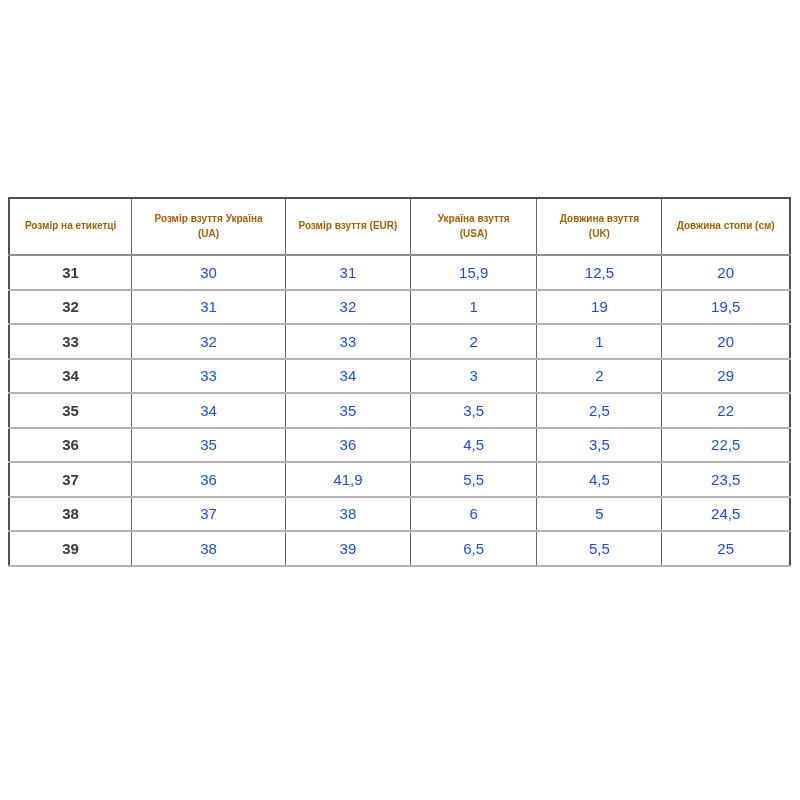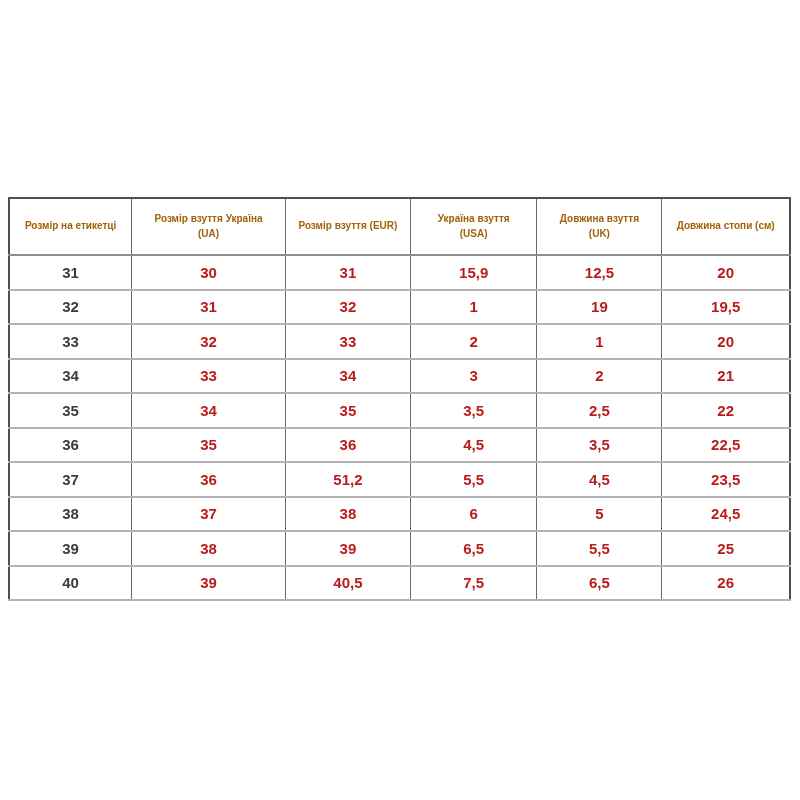--- a/index.html
+++ b/index.html
@@ -39,22 +39,22 @@
     font-size: 10px;
     font-weight: bold;
     color: #a16207;
     line-height: 1.45;
     border-bottom: 2px solid #8f8f8f;
   }
   .size-table td {
     height: 32.5px;
     padding: 0 6px;
     font-size: 15px;
-    font-weight: bold;
-    color: #b91c1c;
+    font-weight: normal;
+    color: #1d4ed8;
   }
   .size-table td:first-child {
     font-weight: bold;
     color: #3b3b3b;
   }
   col.c0 { width: 15.7%; }
   col.c1 { width: 19.7%; }
   col.c2 { width: 16.0%; }
   col.c3 { width: 16.2%; }
   col.c4 { width: 16.0%; }
@@ -107,65 +107,57 @@
         <td>2</td>
         <td>1</td>
         <td>20</td>
       </tr>
       <tr>
         <td>34</td>
         <td>33</td>
         <td>34</td>
         <td>3</td>
         <td>2</td>
-        <td>21</td>
+        <td>29</td>
       </tr>
       <tr>
         <td>35</td>
         <td>34</td>
         <td>35</td>
         <td>3,5</td>
         <td>2,5</td>
         <td>22</td>
       </tr>
       <tr>
         <td>36</td>
         <td>35</td>
         <td>36</td>
         <td>4,5</td>
         <td>3,5</td>
         <td>22,5</td>
       </tr>
       <tr>
         <td>37</td>
         <td>36</td>
-        <td>51,2</td>
+        <td>41,9</td>
         <td>5,5</td>
         <td>4,5</td>
         <td>23,5</td>
       </tr>
       <tr>
         <td>38</td>
         <td>37</td>
         <td>38</td>
         <td>6</td>
         <td>5</td>
         <td>24,5</td>
       </tr>
       <tr>
         <td>39</td>
         <td>38</td>
         <td>39</td>
         <td>6,5</td>
         <td>5,5</td>
         <td>25</td>
       </tr>
-      <tr>
-        <td>40</td>
-        <td>39</td>
-        <td>40,5</td>
-        <td>7,5</td>
-        <td>6,5</td>
-        <td>26</td>
-      </tr>
     </tbody>
   </table>
 </div>
 
 </body></html>

